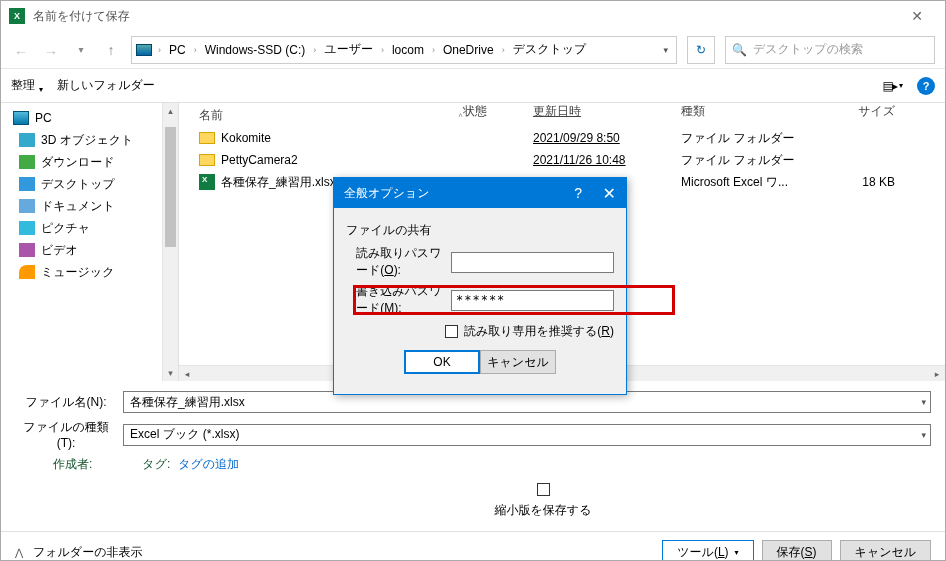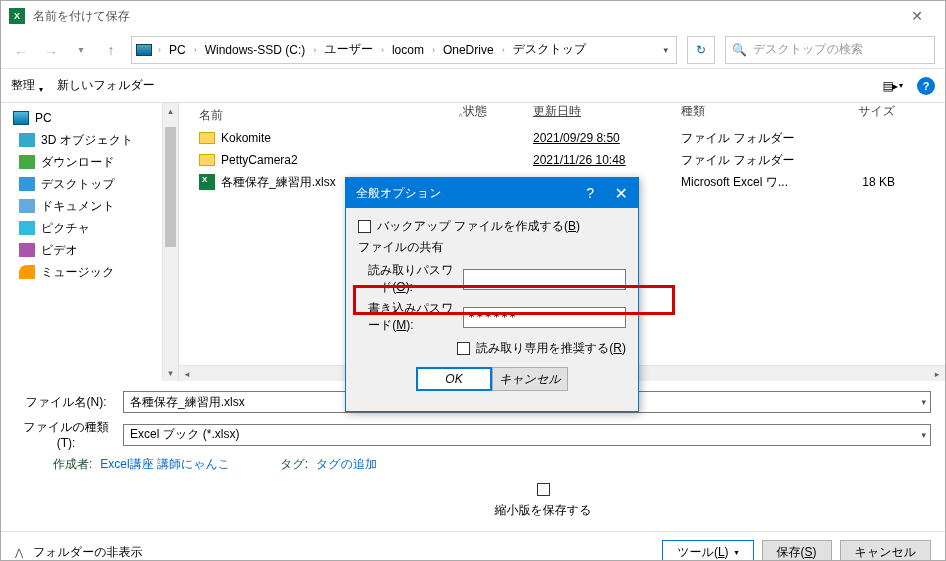--- a/index.html
+++ b/index.html
@@ -64,34 +64,34 @@
 .thumb-check { display:flex; align-items:center; gap:6px; margin: 10px 0 6px 140px; flex-direction: column;}
 .thumb-check .cb{ width:13px; height:13px; border:1px solid #333;}
 
 .footer { display: flex; align-items: center; padding: 8px 14px; border-top: 1px solid #e0e0e0;}
 .footer .expand { color:#555; font-size:10px; margin-right:6px; display:inline-block; width:12px;}
 .footer .spacer { flex: 1; }
 .footer .btn { height: 24px; border: 1px solid #adadad; background: #e1e1e1; padding: 0 14px; margin-left: 8px; display: flex; align-items: center; gap: 6px; }
 .footer .btn.tools { background:#fff; border-color:#0078d7; }
 
 
-.popup { position: absolute; left: 344px; top: 176px; width: 294px; background: #f0f0f0; border: 1px solid #0078d7; box-shadow: 2px 2px 8px rgba(0,0,0,.3); }
+.popup { position: absolute; left: 332px; top: 176px; width: 294px; background: #f0f0f0; border: 1px solid #0078d7; box-shadow: 2px 2px 8px rgba(0,0,0,.3); }
 .popup .ptitle { height: 30px; background: #0078d7; color: #fff; display: flex; align-items: center; padding: 0 10px; position: relative; }
 .popup .ptitle .help-q { position: absolute; right: 44px; font-size: 14px;}
 .popup .ptitle .px { position: absolute; right: 10px; font-size: 16px; font-weight: normal;}
 .popup .pbody { padding: 10px 12px; }
 .popup .ck-row { display: flex; align-items: center; gap: 6px; margin-bottom: 4px;}
 .popup .ck { width:13px; height:13px; border:1px solid #333; background:#fff;}
 .popup .subhdr { margin: 4px 0 6px; }
 .popup .prow { display: flex; align-items: center; margin: 4px 0 4px 10px; gap: 5px;}
 .popup .prow label { width: 122px; }
 .popup .prow input { flex:1; height: 21px; border:1px solid #7a7a7a; padding: 0 4px; letter-spacing: 1px; font-family: monospace;}
 .popup .rec { display:flex; align-items:center; justify-content:flex-end; gap:6px; margin: 6px 0; padding-right: 0px;}
 .popup .rec .ck { }
-.popup .actions { display:flex; justify-content:center; padding: 4px 0 10px; font-style: italic; }
+.popup .actions { display:flex; justify-content:center; padding: 4px 0 10px; }
 .popup .actions .pbtn { width: 76px; height: 24px; border:1px solid #adadad; background:#e1e1e1; display:flex; align-items:center; justify-content:center;}
 .popup .actions .pbtn.primary { border: 2px solid #0078d7; background:#fff;}
 
 .highlight { position: absolute; border: 3px solid #d40000; pointer-events: none; }
 .hl1 { left: 352px; top: 284px; width: 322px; height: 30px; }
 
 .u { text-decoration: underline; }
 </style>
 </head>
 <body>
@@ -247,21 +247,20 @@
   <div class="form-row">
     <label>ファイルの種類(T):</label>
     <div class="combo">
         <span>Excel ブック (*.xlsx)</span>
         <span class="dd">▾</span>
       </div>
   </div>
   <div class="meta">
     <div class="grp">
         <span class="lbl">作成者:</span>
-        <span class="lnk">Excel講座 講師にゃんこ</span>
       </div>
     <div class="grp">
         <span class="lbl">タグ:</span>
         <span class="lnk">タグの追加</span>
       </div>
   </div>
   <div class="thumb-check">
     <span class="cb"></span>
     <span>縮小版を保存する</span>
   </div>
@@ -281,24 +280,20 @@
   <div class="btn">キャンセル</div>
 </div>
 
 <div class="popup">
   <div class="ptitle">
     <span>全般オプション</span>
     <span class="help-q">?</span>
     <span class="px">✕</span>
   </div>
   <div class="pbody">
-    <div class="ck-row">
-      <span class="ck"></span>
-      <span>バックアップ ファイルを作成する(<span class="u">B</span>)</span>
-    </div>
     <div class="subhdr">ファイルの共有</div>
     <div class="prow">
       <label>読み取りパスワード(<span class="u">O</span>):</label>
       <input type="text" value="" style="">
     </div>
     <div class="prow">
       <label>書き込みパスワード(<span class="u">M</span>):</label>
       <input type="text" value="******" style="">
     </div>
     <div class="rec">

